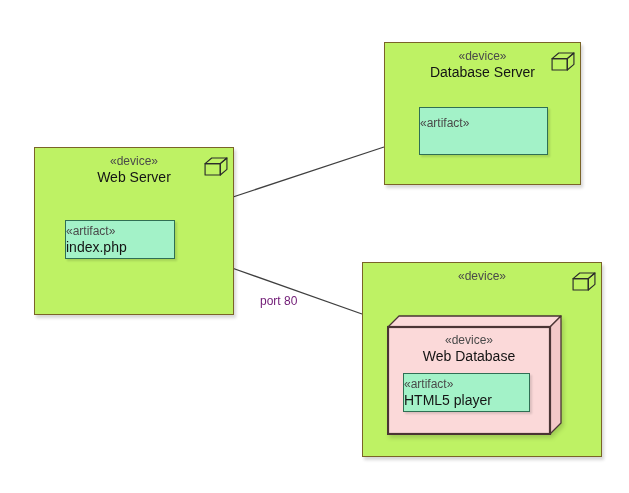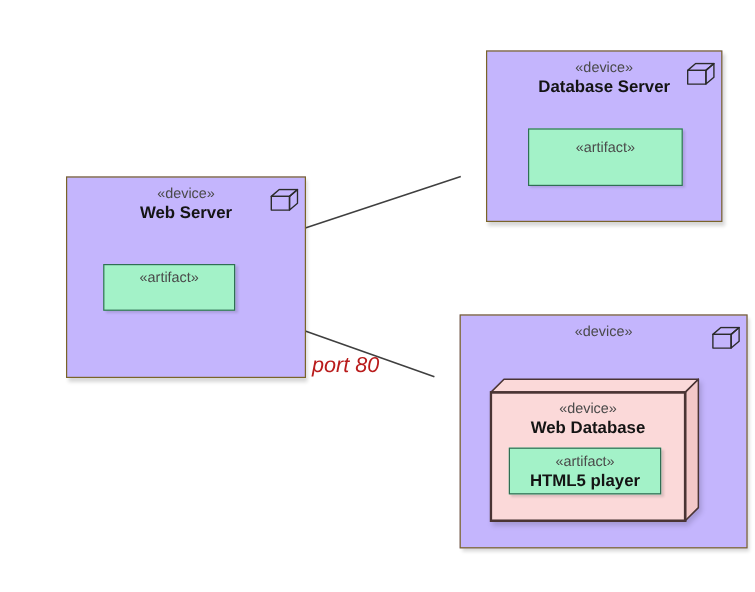--- a/index.html
+++ b/index.html
@@ -13,45 +13,44 @@
     overflow: hidden;
   }
   .connectors {
     position: absolute;
     left: 0; top: 0;
     width: 629px; height: 493px;
     z-index: 0;
   }
   .node {
     position: absolute;
-    background: #c4b5fd;
+    background: #bef264;
     border: 1.5px solid #7A6428;
     box-shadow: 2px 3px 3px rgba(0,0,0,0.16);
     text-align: center;
     z-index: 1;
     padding-top: 6px;
-    margin-left: 21px;
   }
   .stereo {
     font-size: 12px;
     color: #4a4a4a;
     line-height: 15px;
   }
   .nname {
     font-size: 14px;
-    font-weight: bold;
+    font-weight: normal;
     color: #141414;
     line-height: 17px;
   }
   .artifact {
     position: absolute;
     background: #A3F2C8;
     border: 1.5px solid #2F6F54;
     box-shadow: 2px 2px 2px rgba(0,0,0,0.13);
-    text-align: center;
+    text-align: left;
   }
   .cube {
     position: absolute;
     top: 9px;
     right: 5px;
     width: 24px;
     height: 19px;
   }
   #web-server { left: 34px; top: 147px; width: 200px; height: 168px; }
   #web-server .artifact { left: 30px; top: 72px; width: 110px; height: 39px; padding-top: 3px; }
@@ -68,25 +67,24 @@
     position: absolute;
     left: 25px; top: 64px;
     width: 162px; height: 107px;
     padding-top: 6px;
     text-align: center;
   }
   #browser-content .artifact { left: 15px; top: 46px; width: 127px; height: 39px; padding-top: 3px; }
   .edge-label {
     position: absolute;
     left: 260px; top: 294px;
-    font-size: 18px;
-    color: #b91c1c;
+    font-size: 12px;
+    color: #701a75;
     z-index: 1;
     white-space: nowrap;
-    font-style: italic;
   }
 </style>
 </head>
 <body>
 
 <div class="canvas">
 
   <svg class="connectors" viewBox="0 0 629 493" xmlns="http://www.w3.org/2000/svg">
     <line x1="233" y1="197" x2="384" y2="147" stroke="#3F3F3F" stroke-width="1.3"></line>
     <line x1="232" y1="268" x2="362" y2="314" stroke="#3F3F3F" stroke-width="1.3"></line>
@@ -99,20 +97,21 @@
     <div class="nname">Web Server</div>
     <svg class="cube" viewBox="0 0 25 20" xmlns="http://www.w3.org/2000/svg">
       <g stroke="#2B2B2B" stroke-width="1.2" fill="none" stroke-linejoin="round">
         <path d="M1,7 L8,1 H24 L17,7 Z"></path>
         <path d="M17,7 L24,1 V13 L17,19 Z"></path>
         <path d="M1,7 H17 V19 H1 Z"></path>
       </g>
     </svg>
     <div class="artifact">
       <div class="stereo">«artifact»</div>
+      <div class="nname">index.php</div>
     </div>
   </div>
 
   <div class="node" id="database-server">
     <div class="stereo">«device»</div>
     <div class="nname">Database Server</div>
     <svg class="cube" viewBox="0 0 25 20" xmlns="http://www.w3.org/2000/svg">
       <g stroke="#2B2B2B" stroke-width="1.2" fill="none" stroke-linejoin="round">
         <path d="M1,7 L8,1 H24 L17,7 Z"></path>
         <path d="M17,7 L24,1 V13 L17,19 Z"></path>

